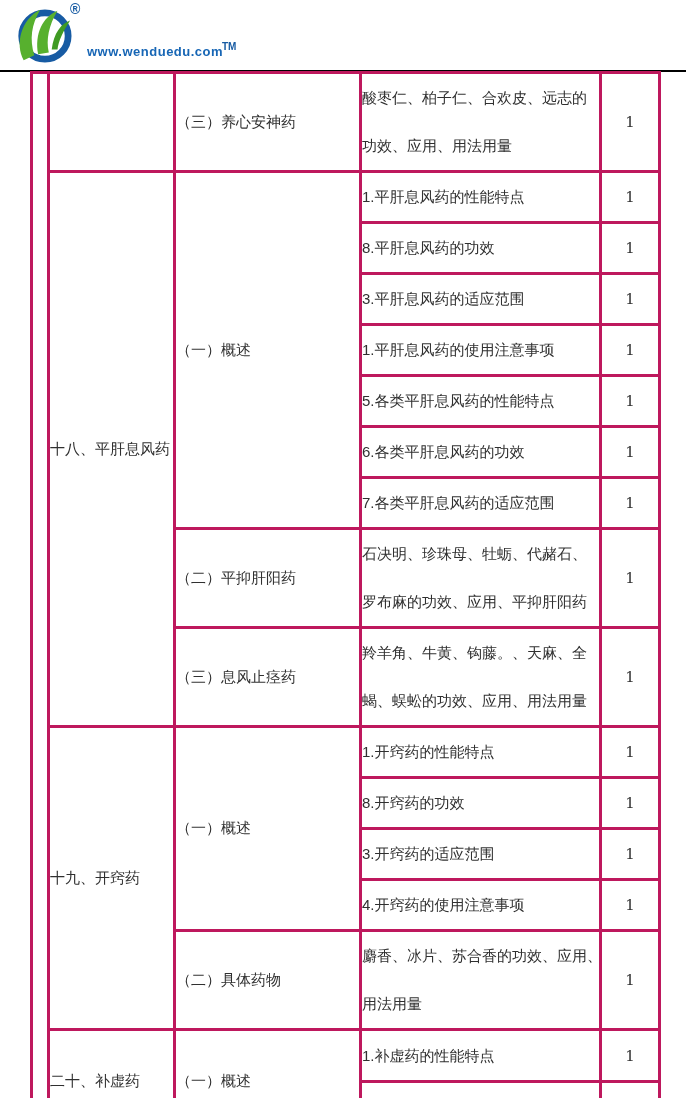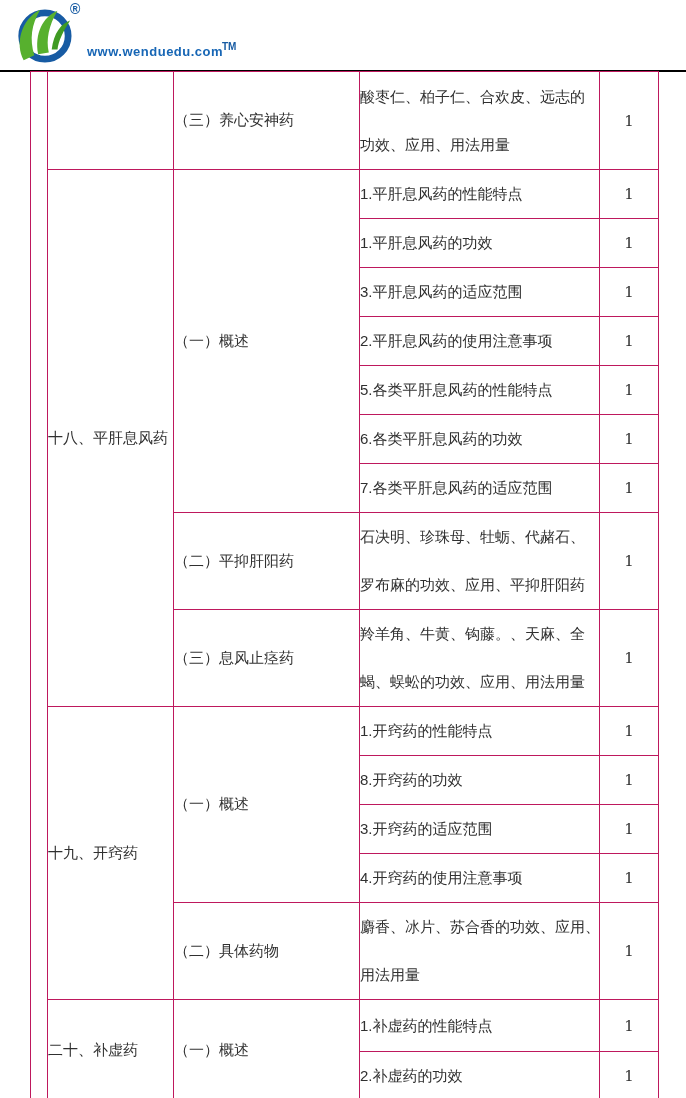--- a/index.html
+++ b/index.html
@@ -17,21 +17,21 @@
   .site-url{position:absolute; left:87px; top:44px; font-size:13px; font-weight:bold;
             color:#1766b5; letter-spacing:0.5px;}
   
   .topline{position:absolute; top:70px; left:0; width:686px; height:2px; background:#000;}
   
   table.syllabus{
     position:absolute; left:30px; top:71px; width:628px;
     border-collapse:collapse; table-layout:fixed;
   }
   table.syllabus td{
-    border:1px solid #be185d; padding:0; vertical-align:middle;
+    border:3px solid #be185d; padding:0; vertical-align:middle;
     font-size:15px; color:#303030; overflow:hidden;
   }
   td.cat{padding-left:1px; font-size:15px;margin-left:32px;}
   td.sub{padding-left:5px;margin-left:20px;}
   td.det{padding-left:2px; white-space:pre; line-height:48px;}
   td.score{text-align:center; font-family:"DejaVu Serif", serif; font-size:17px;}
   tr.h98{height:98px;} tr.h49{height:49px;} tr.h95{height:95px;}
   tr.h96{height:96px;} tr.h52{height:52px;} tr.h46{height:46px;}
 </style>
 </head>
@@ -72,29 +72,29 @@
       <td class="score">1</td>
     </tr>
 
     <tr class="h49">
       <td class="cat" rowspan="9">十八、平肝息风药</td>
       <td class="sub" rowspan="7">（一）概述</td>
       <td class="det">1.平肝息风药的性能特点</td>
       <td class="score">1</td>
     </tr>
     <tr class="h49">
-      <td class="det">1.平肝息风药的功效</td>
+      <td class="det">8.平肝息风药的功效</td>
       <td class="score">1</td>
     </tr>
     <tr class="h49">
       <td class="det">3.平肝息风药的适应范围</td>
       <td class="score">1</td>
     </tr>
     <tr class="h49">
-      <td class="det">2.平肝息风药的使用注意事项</td>
+      <td class="det">1.平肝息风药的使用注意事项</td>
       <td class="score">1</td>
     </tr>
     <tr class="h49">
       <td class="det">5.各类平肝息风药的性能特点</td>
       <td class="score">1</td>
     </tr>
     <tr class="h49">
       <td class="det">6.各类平肝息风药的功效</td>
       <td class="score">1</td>
     </tr>

